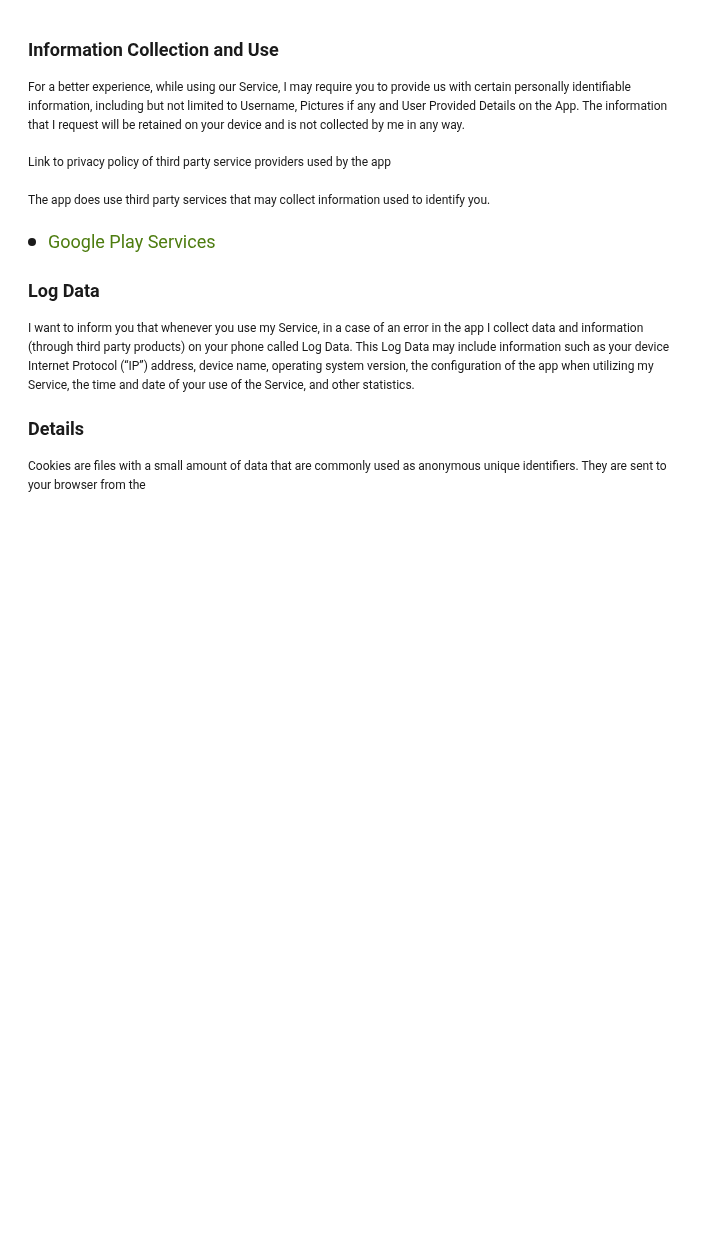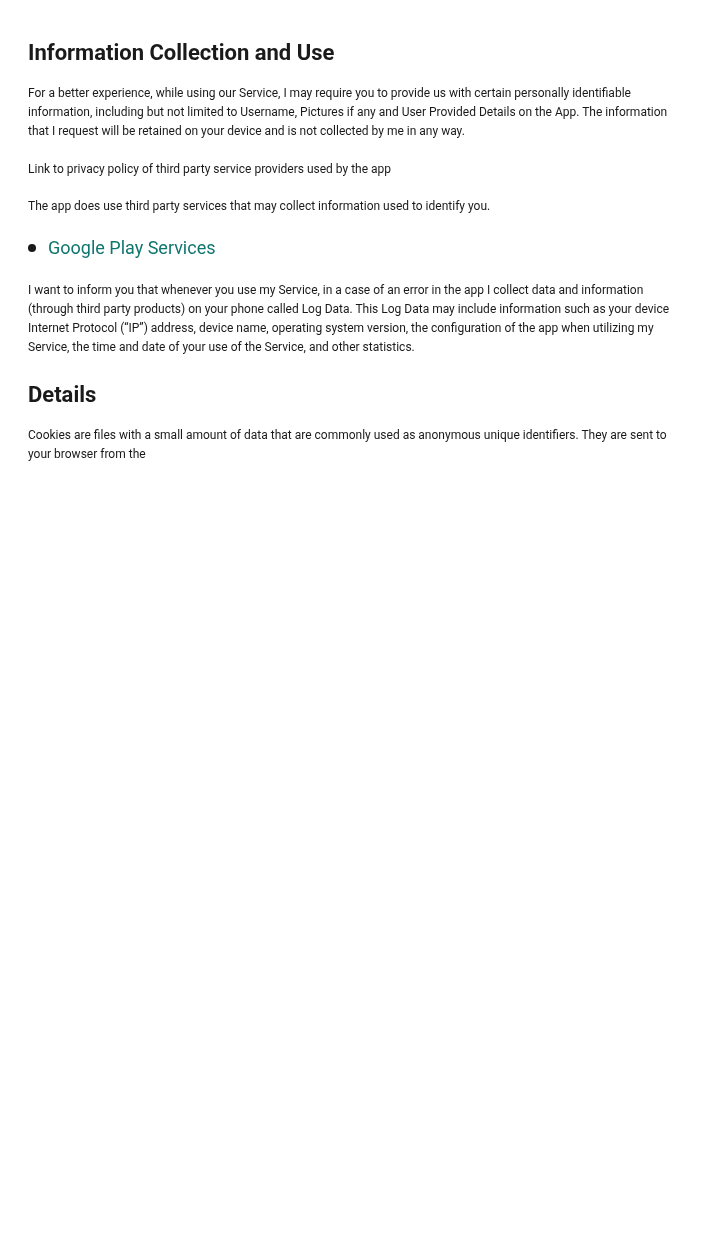--- a/index.html
+++ b/index.html
@@ -12,21 +12,21 @@
       font-family: -apple-system, BlinkMacSystemFont, 'Segoe UI', Roboto, Arial, sans-serif;
       font-size: 18px;
       line-height: 1.55;
       color: #1a1a1a;
       background: #ffffff;
       width: 719px;
       padding: 16px 28px 28px 28px;
     }
 
     .section-heading {
-      font-size: 22px;
+      font-size: 18px;
       font-weight: 700;
       color: #1a1a1a;
       margin-bottom: 14px;
       margin-top: 20px;
     }
 
     .paragraph {
       font-size: 12px;
       color: #1a1a1a;
       margin-bottom: 18px;
@@ -51,21 +51,21 @@
       display: inline-block;
       width: 8px;
       height: 8px;
       background: #1a1a1a;
       border-radius: 50%;
       margin-top: 10px;
       flex-shrink: 0;
     }
 
     .link {
-      color: #0f766e;
+      color: #4d7c0f;
       text-decoration: none;
     }
   </style>
 </head>
 <body>
 
 <div>
 
   <h2 class="section-heading">Information Collection and Use</h2>
 
@@ -75,20 +75,21 @@
 
   <p class="paragraph">The app does use third party services that may collect information used to identify you.</p>
 
   <ul class="bullet-list">
     <li>
       <span class="bullet-dot"></span>
       <a class="link" href="#">Google Play Services</a>
     </li>
   </ul>
 
+  <h2 class="section-heading">Log Data</h2>
 
   <p class="paragraph">I want to inform you that whenever you use my Service, in a case of an error in the app I collect data and information (through third party products) on your phone called Log Data. This Log Data may include information such as your device Internet Protocol (“IP”) address, device name, operating system version, the configuration of the app when utilizing my Service, the time and date of your use of the Service, and other statistics.</p>
 
   <h2 class="section-heading">Details</h2>
 
   <p class="paragraph">Cookies are files with a small amount of data that are commonly used as anonymous unique identifiers. They are sent to your browser from the</p>
 
 </div>
 
 </body></html>

